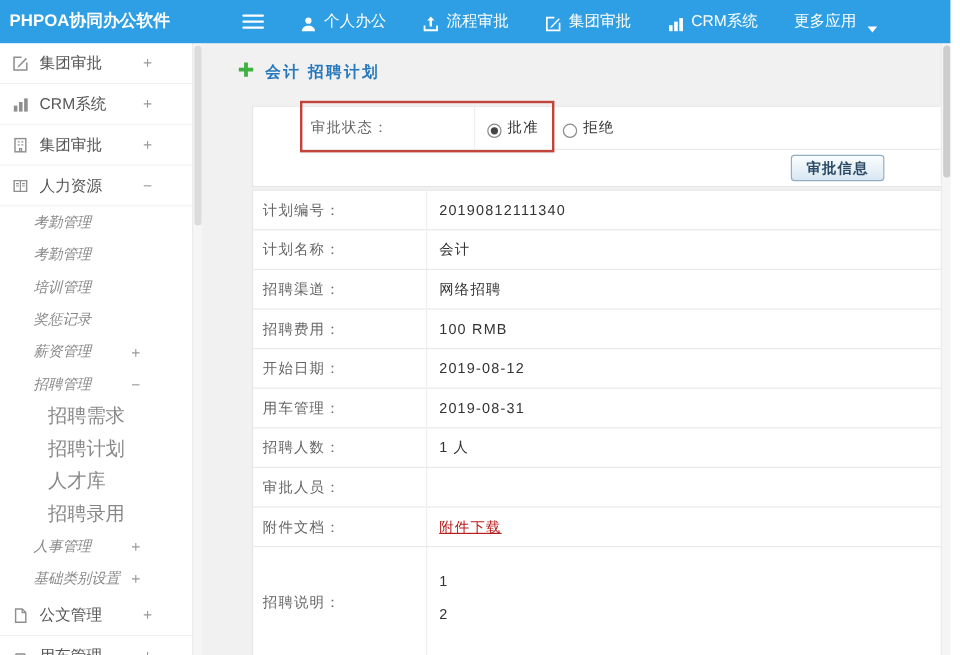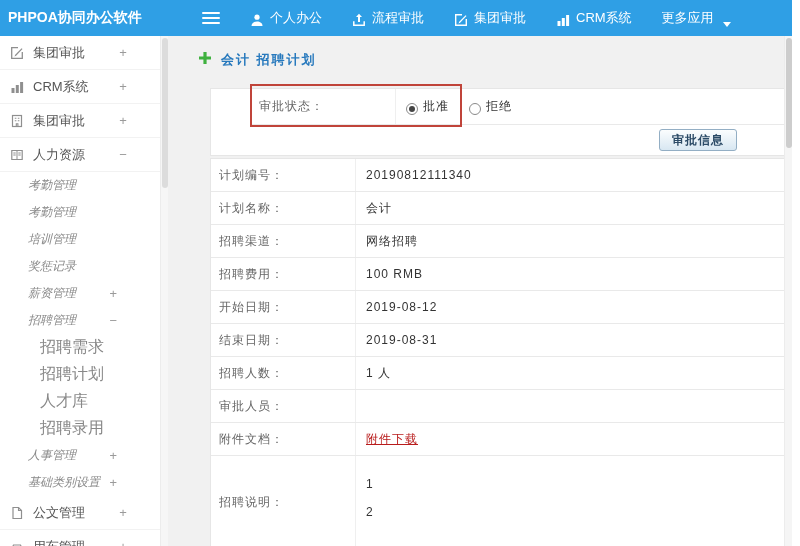--- a/index.html
+++ b/index.html
@@ -263,21 +263,21 @@
     </div>
     <div class="t-row">
       <div class="cell-label">招聘费用：</div>
       <div class="cell-value">100 RMB</div>
     </div>
     <div class="t-row">
       <div class="cell-label">开始日期：</div>
       <div class="cell-value">2019-08-12</div>
     </div>
     <div class="t-row">
-      <div class="cell-label">结束日期：</div>
+      <div class="cell-label">用车管理：</div>
       <div class="cell-value">2019-08-31</div>
     </div>
     <div class="t-row">
       <div class="cell-label">招聘人数：</div>
       <div class="cell-value">1 人</div>
     </div>
     <div class="t-row">
       <div class="cell-label">审批人员：</div>
     </div>
     <div class="t-row">

